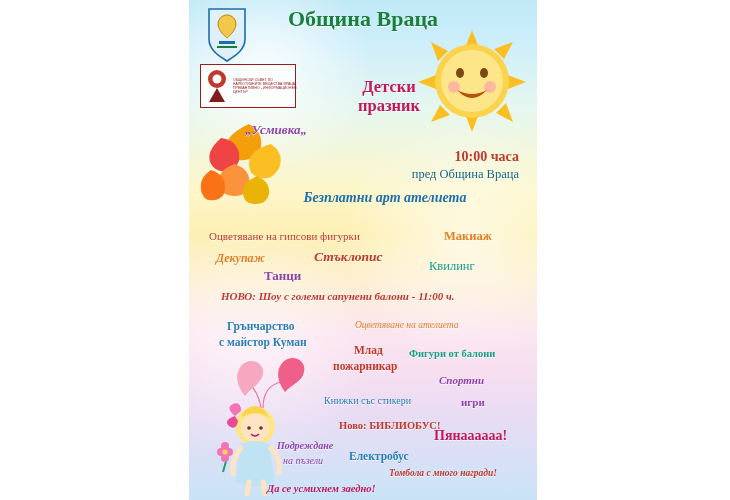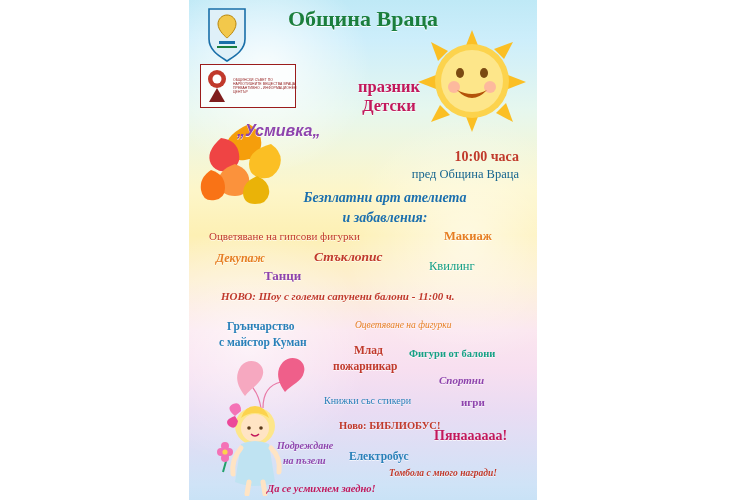--- a/index.html
+++ b/index.html
@@ -122,26 +122,26 @@
     text-align: center;
     font-family: "Liberation Serif", serif;
     font-weight: bold;
     font-size: 16.5px;
     color: #c2185b;
     line-height: 1.15;
     text-shadow: 0 1px 0 rgba(255,255,255,.8);
   }
   .t-smile {
     position: absolute;
-    left: 48px;
+    left: 56px;
     top: 122px;
-    font-family: Liberation Sans, sans-serif;
+    font-family: Liberation Serif, serif;
     font-weight: bold;
     font-style: italic;
-    font-size: 16px;
+    font-size: 13px;
     color: #8e44ad;
     text-shadow: 0 1px 0 rgba(255,255,255,.85);
   }
   .t-date {
     position: absolute;
     left: 166px;
     top: 126px;
     font-family: "Liberation Serif", serif;
     font-weight: bold;
     font-size: 13.5px;
@@ -320,53 +320,52 @@
       <circle cx="24" cy="96" r="2.6" fill="#fcd34d"></circle>
 
       <path d="M48 126 l-2 12" stroke="#ffe4c4" stroke-width="5" stroke-linecap="round"></path>
       <path d="M62 126 l2 12" stroke="#ffe4c4" stroke-width="5" stroke-linecap="round"></path>
     </svg>
 
     <div class="t-org">Община Враца</div>
 
 
     <div class="t-kids">
+      <div>Детски</div>
       <div>празник</div>
-      <div>Детски</div>
     </div>
 
     <div class="t-smile">„Усмивка„</div>
     <div class="t-time">10:00 часа</div>
     <div class="t-place">пред Община Враца</div>
 
     <div class="t-free">
       <span>Безплатни арт ателиета</span>
-      <span class="l2">и забавления:</span>
     </div>
 
     <div id="activities">
         <div class="act" style="left: 20px; top: 230px; font-size: 11px; color: rgb(192, 57, 43); font-style: normal; font-weight: normal;">Оцветяване на гипсови фигурки</div>
         <div class="act" style="left: 255px; top: 229px; font-size: 12.5px; color: rgb(230, 126, 34); font-style: normal; font-weight: bold;">Макиаж</div>
         <div class="act" style="left: 27px; top: 251px; font-size: 12px; color: rgb(230, 126, 34); font-style: italic; font-weight: bold;">Декупаж</div>
         <div class="act" style="left: 125px; top: 249px; font-size: 13.5px; color: rgb(192, 57, 43); font-style: italic; font-weight: bold;">Стъклопис</div>
         <div class="act" style="left: 240px; top: 259px; font-size: 12.5px; color: rgb(22, 160, 133); font-style: normal; font-weight: normal;">Квилинг</div>
         <div class="act" style="left: 75px; top: 268px; font-size: 13px; color: rgb(142, 68, 173); font-style: normal; font-weight: bold; text-align: right;">Танци</div>
         <div class="act" style="left: 32px; top: 290px; font-size: 11px; color: rgb(192, 57, 43); font-style: italic; font-weight: bold;">НОВО: Шоу с големи сапунени балони - 11:00 ч.</div>
         <div class="act" style="left: 38px; top: 320px; font-size: 11.5px; color: rgb(41, 128, 185); font-style: normal; font-weight: bold;">Грънчарство</div>
-        <div class="act" style="left: 166px; top: 320px; font-size: 9.5px; color: rgb(230, 126, 34); font-style: italic; font-weight: normal;">Оцветяване на фигурки</div>
+        <div class="act" style="left: 166px; top: 320px; font-size: 9.5px; color: rgb(230, 126, 34); font-style: italic; font-weight: normal;">Оцветяване на ателиета</div>
         <div class="act" style="left: 30px; top: 336px; font-size: 11.5px; color: rgb(41, 128, 185); font-style: normal; font-weight: bold;">с майстор Куман</div>
         <div class="act" style="left: 165px; top: 344px; font-size: 11.5px; color: rgb(192, 57, 43); font-style: normal; font-weight: bold;">Млад</div>
         <div class="act" style="left: 144px; top: 360px; font-size: 11.5px; color: rgb(192, 57, 43); font-style: normal; font-weight: bold;">пожарникар</div>
         <div class="act" style="left: 220px; top: 348px; font-size: 10.5px; color: rgb(22, 160, 133); font-style: normal; font-weight: bold;">Фигури от балони</div>
         <div class="act" style="left: 250px; top: 374px; font-size: 11px; color: rgb(142, 68, 173); font-style: italic; font-weight: bold;">Спортни</div>
         <div class="act" style="left: 272px; top: 396px; font-size: 11px; color: rgb(142, 68, 173); font-style: normal; font-weight: bold;">игри</div>
         <div class="act" style="left: 135px; top: 395px; font-size: 10px; color: rgb(41, 128, 185); font-style: normal; font-weight: normal;">Книжки със стикери</div>
         <div class="act" style="left: 150px; top: 420px; font-size: 10.5px; color: rgb(192, 57, 43); font-style: normal; font-weight: bold;">Ново: БИБЛИОБУС!</div>
         <div class="act" style="left: 245px; top: 428px; font-size: 14px; color: rgb(194, 24, 91); font-style: normal; font-weight: bold;">Пянаааааа!</div>
         <div class="act" style="left: 88px; top: 440px; font-size: 10px; color: rgb(142, 68, 173); font-style: italic; font-weight: bold;">Подреждане</div>
-        <div class="act" style="left: 94px; top: 455px; font-size: 10px; color: rgb(142, 68, 173); font-style: italic; font-weight: bold;">на пъзели</div>
+        <div class="act" style="left: 94px; top: 455px; font-size: 10px; color: rgb(142, 68, 173); font-style: italic; font-weight: normal;">на пъзели</div>
         <div class="act" style="left: 160px; top: 450px; font-size: 11.5px; color: rgb(41, 128, 185); font-style: normal; font-weight: bold;">Електробус</div>
         <div class="act" style="left: 200px; top: 468px; font-size: 9.5px; color: rgb(192, 57, 43); font-style: italic; font-weight: bold;">Томбола с много награди!</div>
       </div>
 
     <div class="t-slogan">Да се усмихнем заедно!</div>
   </div>
 </div>
 
 </body></html>

